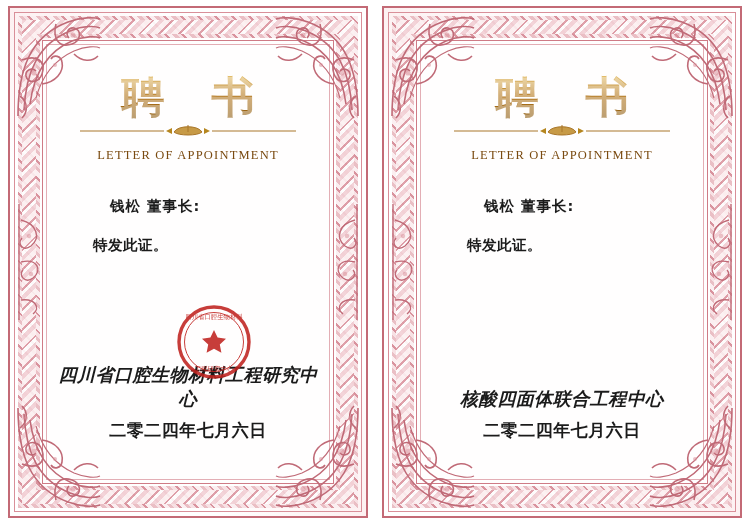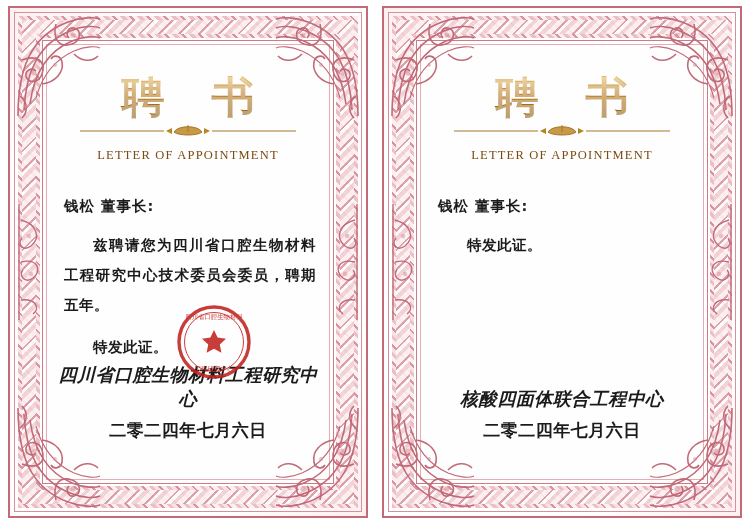--- a/index.html
+++ b/index.html
@@ -158,20 +158,21 @@
     margin-top: 34px;
     padding: 0 8px 0 12px;
     color: #1b1b1b;
     font-family: "DejaVu Sans", sans-serif;
   }
   .salutation {
     font-size: 14.5px;
     font-weight: 700;
     letter-spacing: 1px;
     margin-bottom: 14px;
+    margin-left: 46px;
   }
   .para {
     font-size: 14.5px;
     font-weight: 700;
     line-height: 30px;
     letter-spacing: .5px;
     text-align: justify;
     text-indent: 29px;
     margin: 0 0 12px 0;
   }
@@ -351,21 +352,20 @@
               <path d="M88 8 L94 5 L94 11 Z" fill="#b5861f" stroke="none"></path>
               <path d="M132 8 L126 5 L126 11 Z" fill="#b5861f" stroke="none"></path>
             </g>
           </svg>
         </div>
         <div class="subtitle">LETTER OF APPOINTMENT</div>
       </div>
 
       <div class="body-text">
         <div class="salutation">钱松 董事长:</div>
-        <p class="para">兹聘请您为四川省口腔生物材料工程研究中心技术委员会委员，聘期五年。</p>
         <p class="para short">特发此证。</p>
       </div>
 
       <div class="signature">
         <div class="org">四川省口腔生物材料工程研究中心</div>
         <div class="date">二零二四年七月六日</div>
         <div class="seal">
           <svg width="78" height="78" viewBox="0 0 78 78">
             <g opacity=".88">
               <circle cx="39" cy="39" r="35" fill="none" stroke="#c0231f" stroke-width="3.4"></circle>

